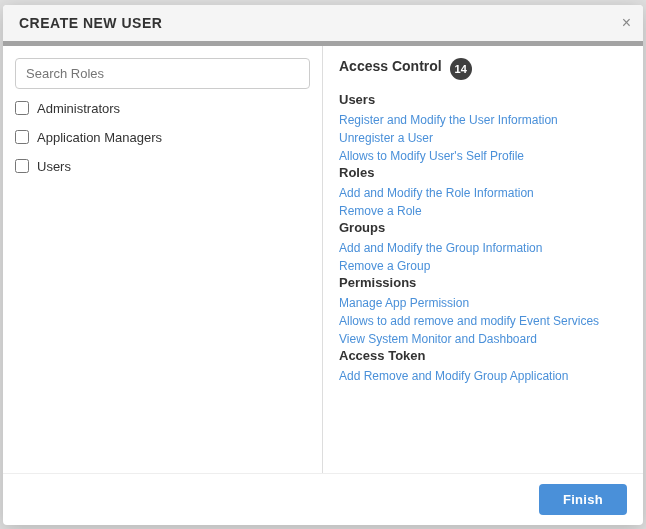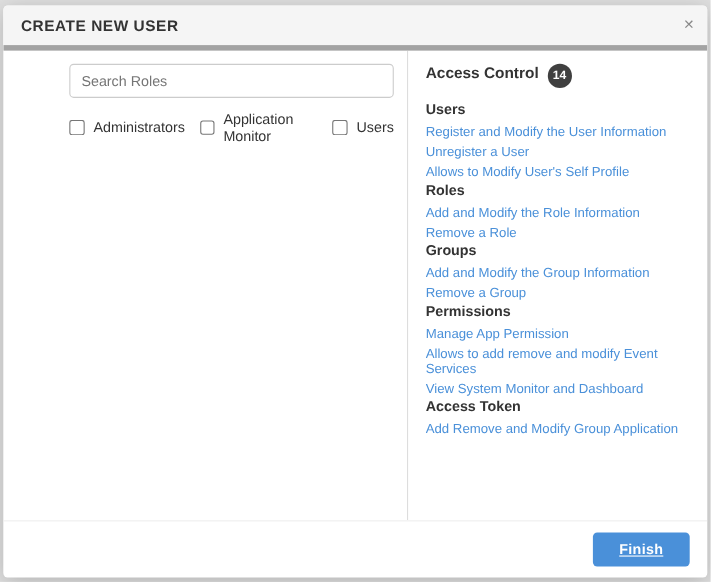--- a/index.html
+++ b/index.html
@@ -55,35 +55,34 @@
       display: flex;
       flex: 1;
       overflow: hidden;
     }
     .left-panel {
       width: 320px;
       border-right: 1px solid #ddd;
       display: flex;
       flex-direction: column;
       padding: 12px;
-      margin-left: 48px;
     }
     .search-input {
       width: 100%;
       padding: 7px 10px;
       border: 1px solid #ccc;
       border-radius: 4px;
       font-size: 13px;
       color: #555;
       outline: none;
       margin-bottom: 12px;
     }
     .role-list {
       display: flex;
-      flex-direction: row;
+      flex-direction: column;
       gap: 14px;
     }
     .role-item {
       display: flex;
       align-items: center;
       gap: 8px;
       cursor: pointer;
     }
     .role-item input[type="checkbox"] {
       width: 14px;
@@ -165,21 +164,20 @@
     .finish-btn {
       background: #4a90d9;
       color: #fff;
       border: none;
       padding: 8px 24px;
       border-radius: 4px;
       font-size: 13px;
       font-weight: bold;
       cursor: pointer;
       letter-spacing: 0.3px;
-      text-decoration: underline;
     }
   </style>
 </head>
 <body>
 
 <div class="modal">
 
   <div class="modal-header">
     <span class="modal-title">CREATE NEW USER</span>
     <button class="close-btn">×</button>
@@ -190,21 +188,21 @@
     <div class="left-panel">
       <input type="text" class="search-input" placeholder="Search Roles" style="">
       <div class="role-list">
 
       <div class="role-item">
             <input type="checkbox" style="">
             <span class="role-label">Administrators</span>
           </div>
           <div class="role-item">
             <input type="checkbox" style="">
-            <span class="role-label">Application Monitor</span>
+            <span class="role-label">Application Managers</span>
           </div>
           <div class="role-item">
             <input type="checkbox" style="">
             <span class="role-label">Users</span>
           </div>
         </div>
     </div>
 
     <div class="right-panel">
       <div class="access-control-header">

